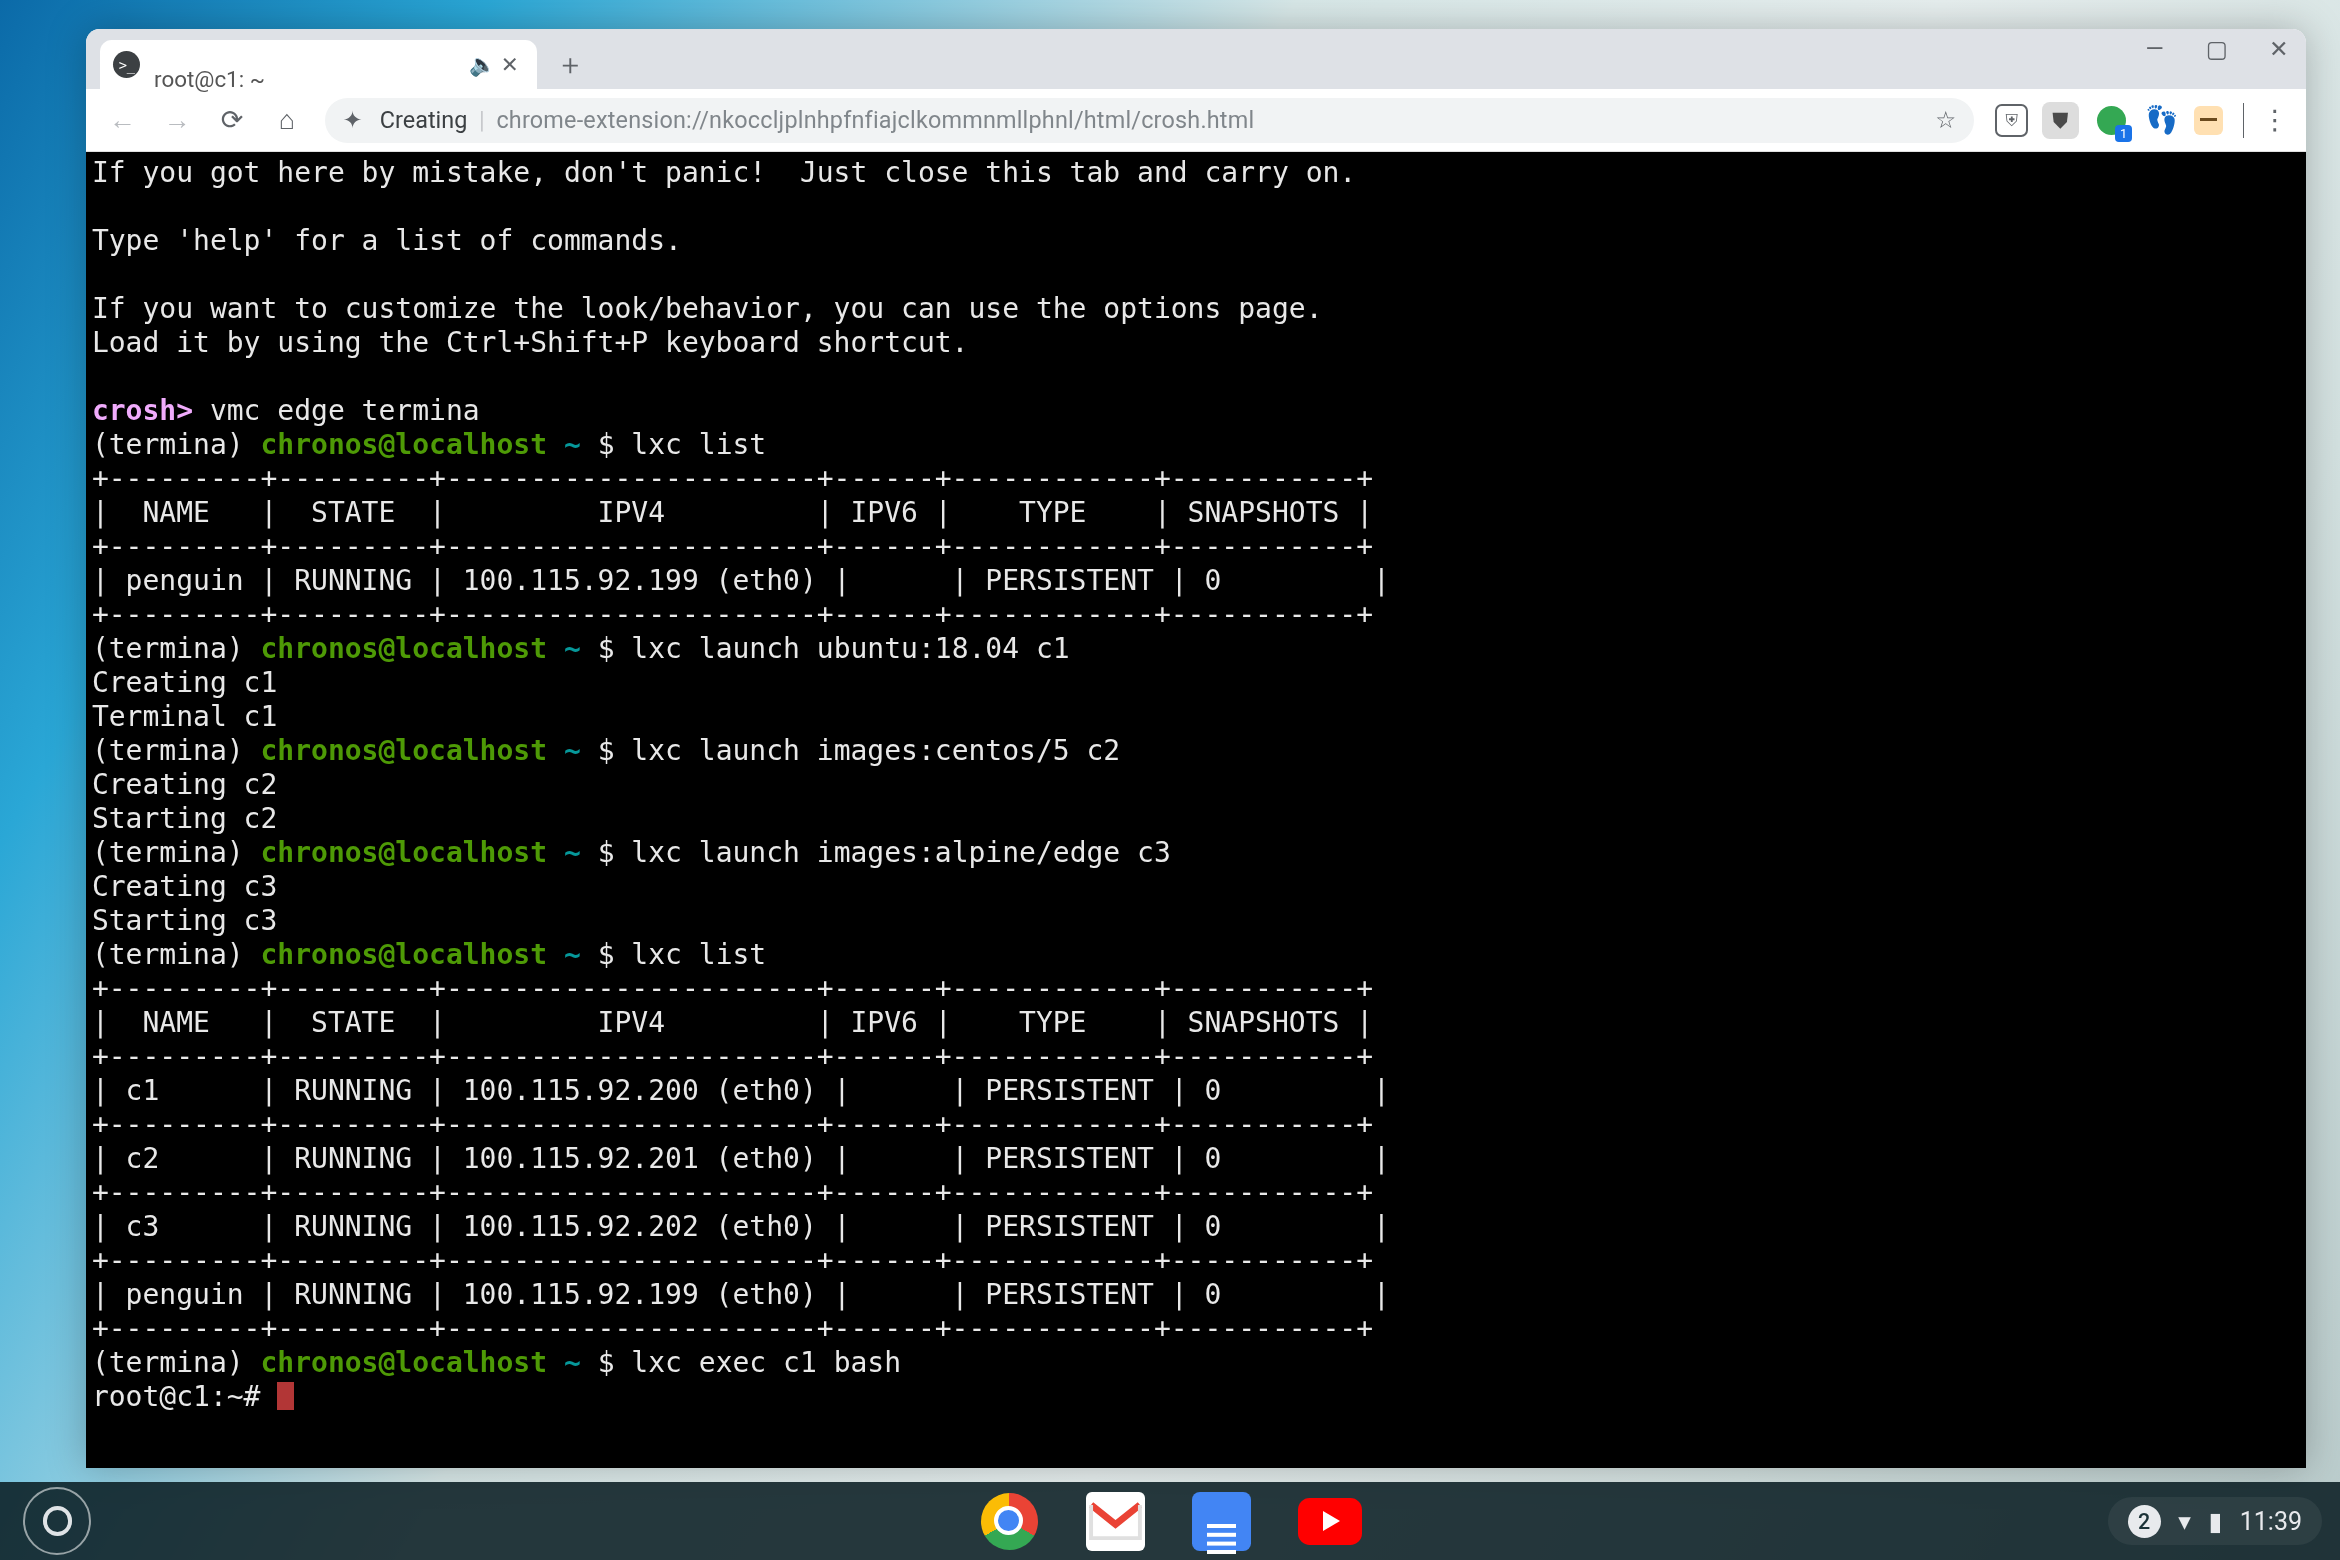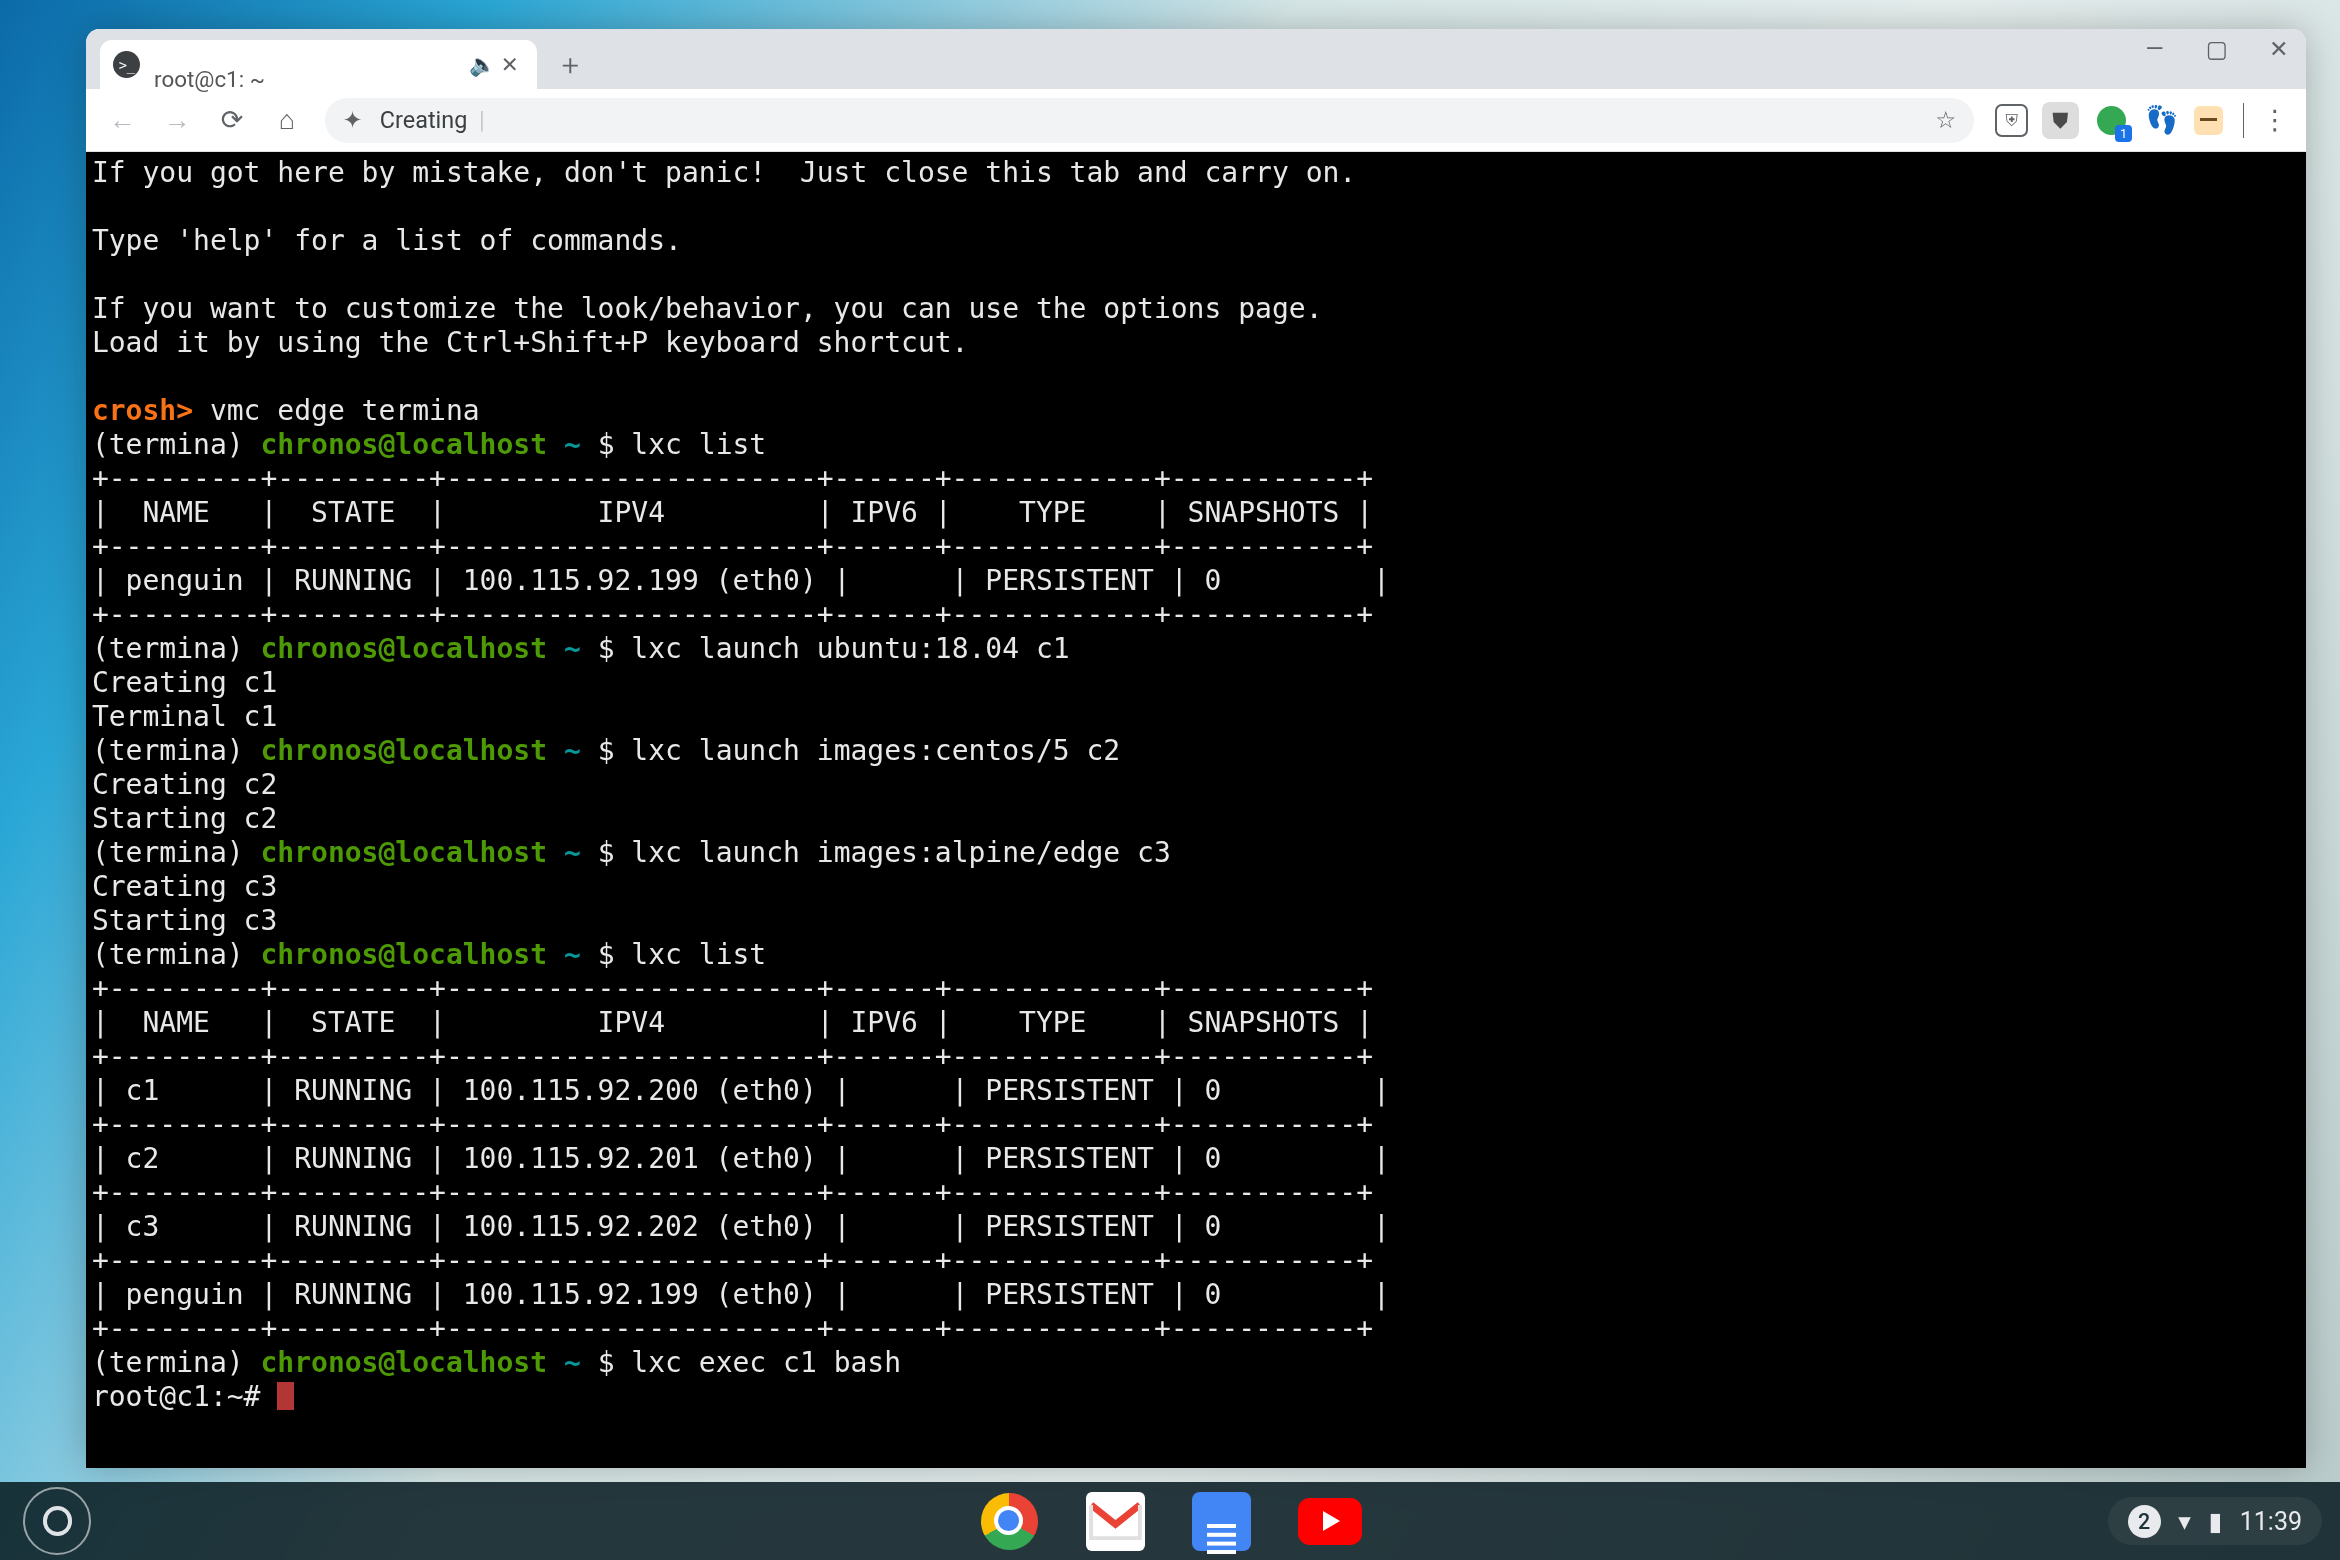--- a/index.html
+++ b/index.html
@@ -127,21 +127,21 @@
     background:#000;
     color:#e8e8e8;
     font-family: "DejaVu Sans Mono","Menlo","Consolas",monospace;
     font-size: 28px;
     line-height: 34px;
     padding: 3.9px 5.9px 5.9px 5.9px;
     white-space: pre;
     overflow:hidden;
     letter-spacing: 0px;
   }
-  .c-yellow{color:#f97316;font-weight:bold;}
+  .c-yellow{color:#f0abfc;font-weight:bold;}
   .c-green{color:#4e9a06;font-weight:bold;text-align:center;}
   .c-teal{color:#06989a;font-weight:bold;}
   .cursor{display:inline-block;width:16.6px;height:28px;background:#b23636;vertical-align:-3.9px;}
 
   
   .shelf {
     position:absolute;
     left:0;right:0;bottom:0;
     height:78px;
     background: rgba(10,30,35,.88);
@@ -205,20 +205,21 @@
 
     <div class="toolbar">
       <div class="tb-btn disabled">←</div>
       <div class="tb-btn disabled">→</div>
       <div class="tb-btn">⟳</div>
       <div class="tb-btn">⌂</div>
       <div class="omnibox">
         <span>✦</span>
         <span class="ext-chip">Creating</span>
         <span class="sep">|</span>
+        <span class="url">chrome-extension://nkoccljplnhpfnfiajclkommnmllphnl/html/crosh.html</span>
         <span class="star">☆</span>
       </div>
       <div class="ext-icons">
         <div class="ext-icon shield-o">⛨</div>
         <div class="ext-icon shield-g">⛊</div>
         <div class="ext-icon green">
           <div class="green-circle"></div>
           <div class="green-badge">1</div>
         </div>
         <div class="ext-icon foot">👣</div>

